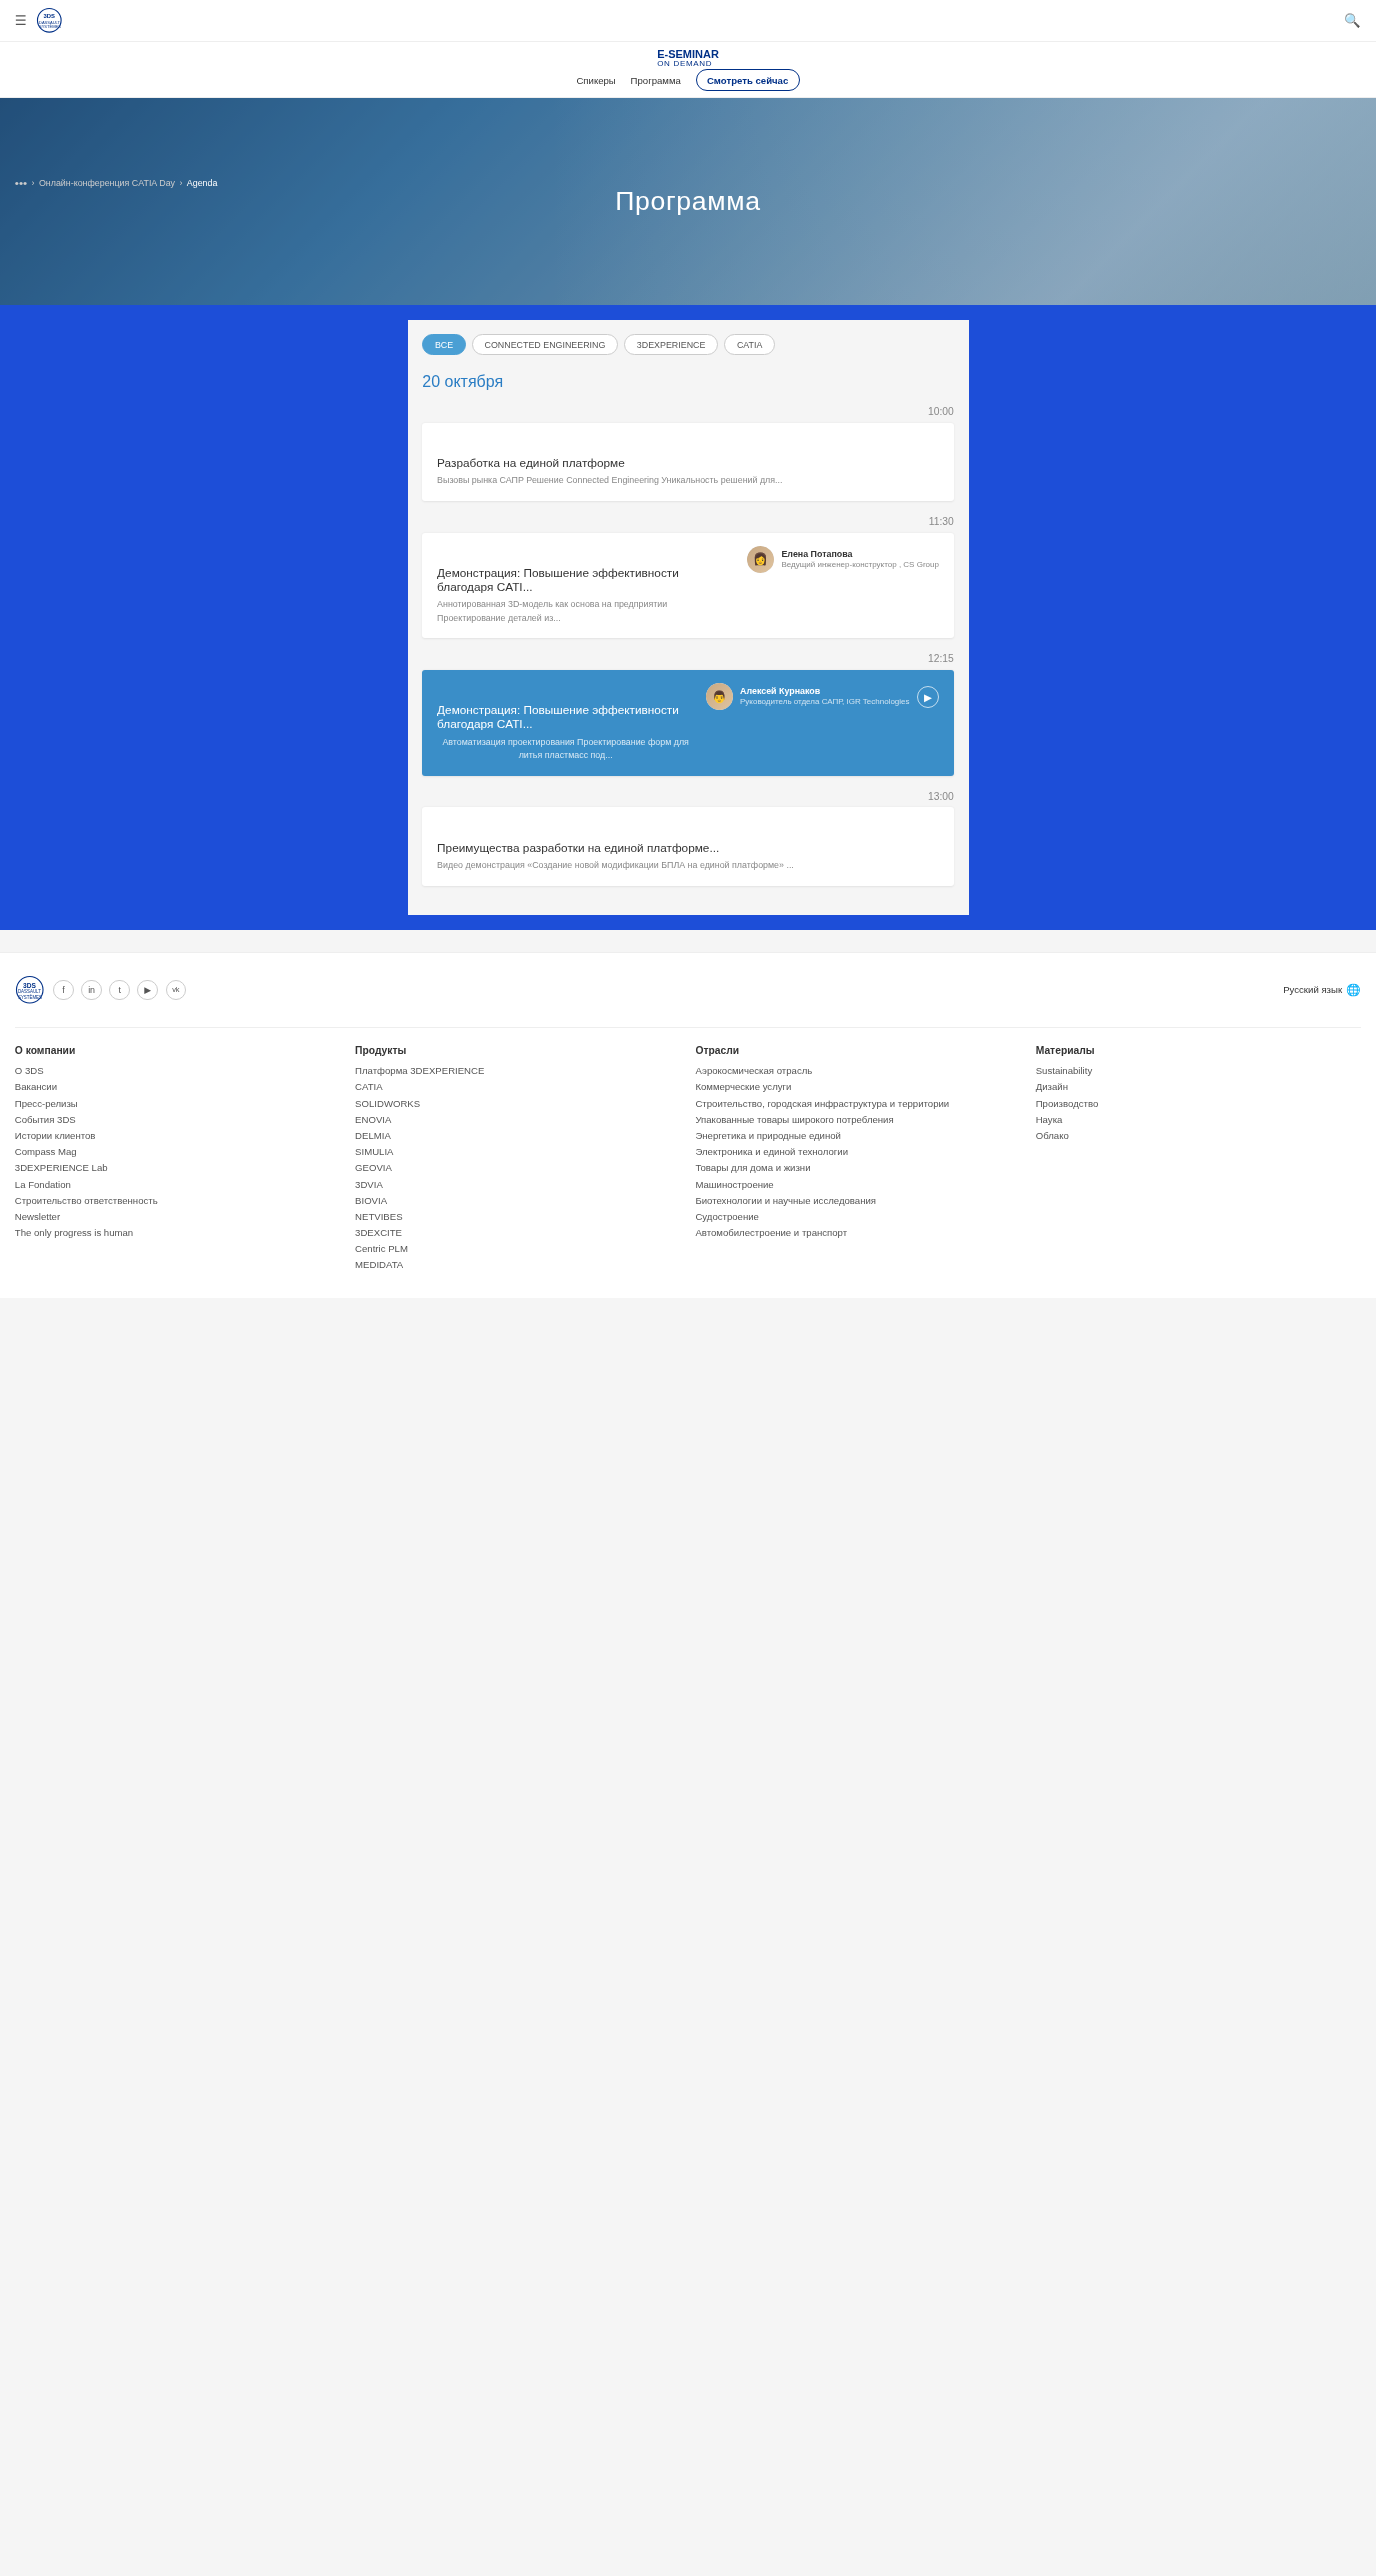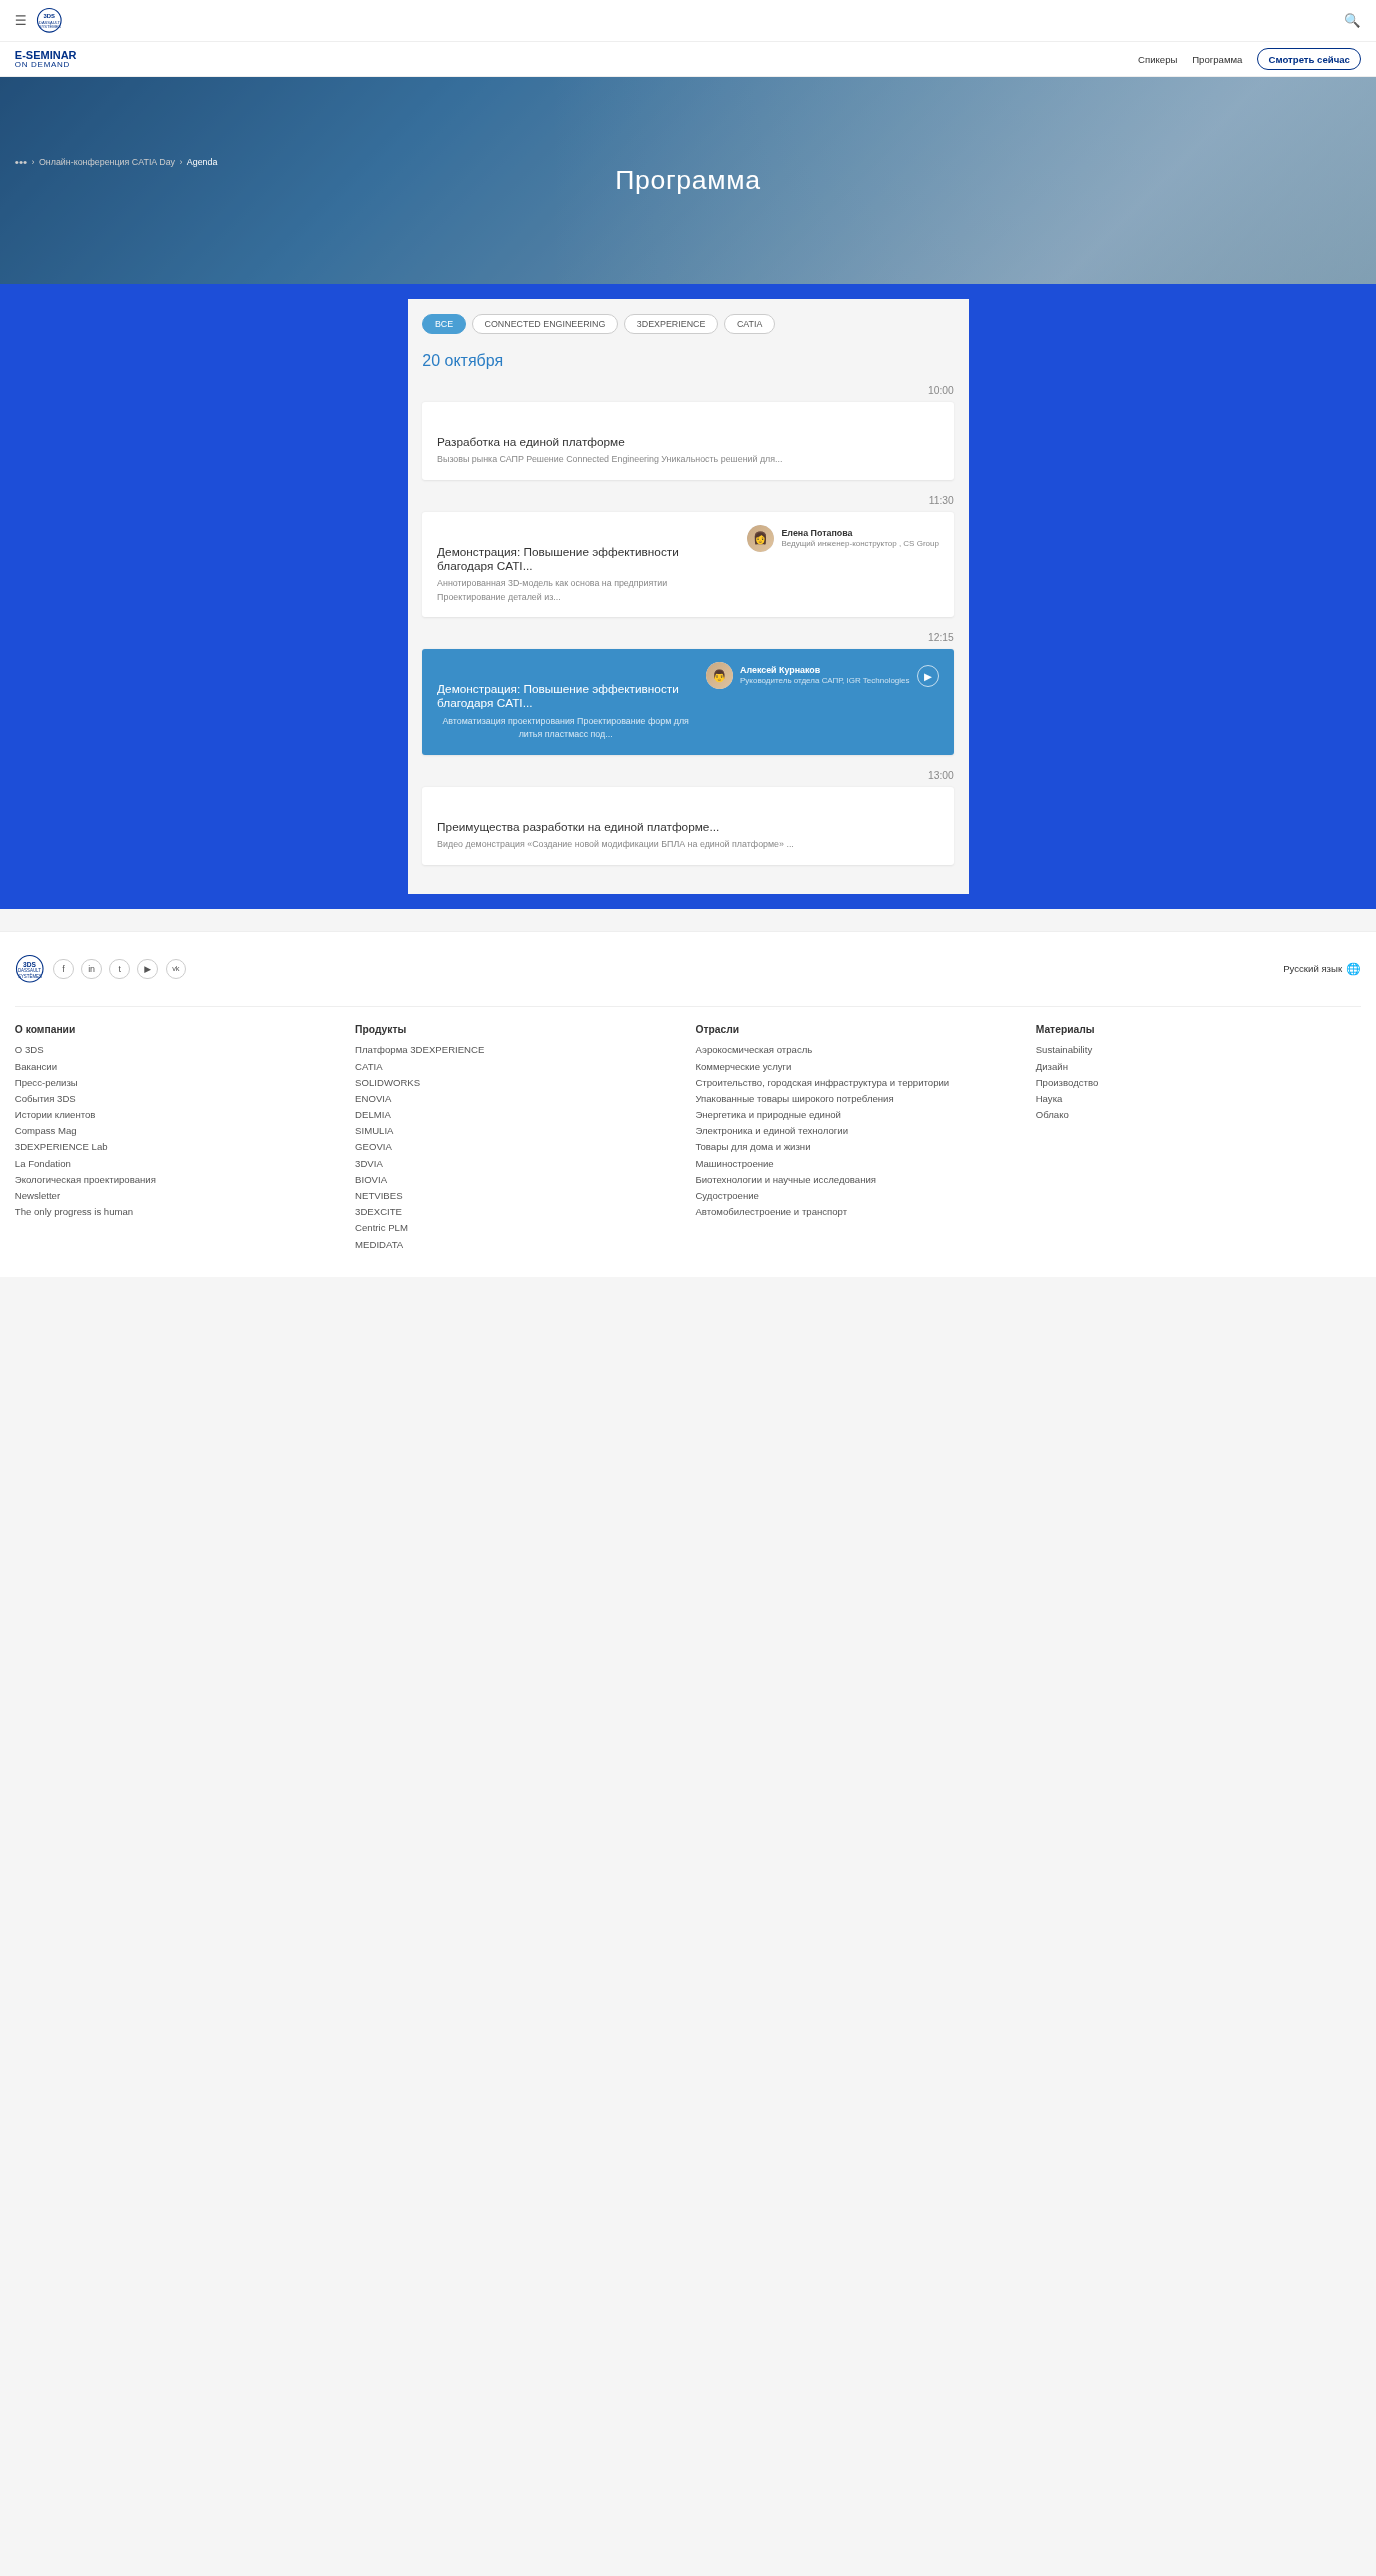--- a/index.html
+++ b/index.html
@@ -12,21 +12,21 @@
       position: relative; z-index: 10;
     }
     .top-nav-left { display: flex; align-items: center; gap: 8.9px; }
     .hamburger-icon { font-size: 13.3px; cursor: pointer; color: #555; }
     .top-nav-right { display: flex; align-items: center; }
     .search-icon { font-size: 13.3px; cursor: pointer; color: #555; }
 
     
     .header-bar {
       display: flex; align-items: center; justify-content: space-between;
-      background: #fff; padding: 5.9px 14.8px; border-bottom: 0.7px solid #eee;
+      background: #fff; padding: 5.9px 14.8px; border-bottom: 0.7px solid #eee; flex-direction: column;
     }
     .eseminar-logo { display: flex; flex-direction: column; line-height: 1.1; }
     .eseminar-logo .e-sem { font-size: 11px; font-weight: bold; color: #003087; }
     .eseminar-logo .on-demand { font-size: 8px; color: #003087; letter-spacing: 0.7px; }
     .header-nav { display: flex; align-items: center; gap: 14.8px; }
     .header-nav-link { font-size: 9.6px; color: #333; cursor: pointer; text-decoration: none; }
     .header-nav-btn {
       border: 1.5px solid #003087; color: #003087; background: transparent;
       padding: 4.4px 10.3px; border-radius: 14.8px; font-size: 9.6px; cursor: pointer;
       font-weight: bold;
@@ -294,21 +294,21 @@
     <div class="footer-col">
       <div class="footer-col-title">О компании</div>
       <a class="footer-col-link">О 3DS</a>
       <a class="footer-col-link">Вакансии</a>
       <a class="footer-col-link">Пресс-релизы</a>
       <a class="footer-col-link">События 3DS</a>
       <a class="footer-col-link">Истории клиентов</a>
       <a class="footer-col-link">Compass Mag</a>
       <a class="footer-col-link">3DEXPERIENCE Lab</a>
       <a class="footer-col-link">La Fondation</a>
-      <a class="footer-col-link">Экологическая проектирования</a>
+      <a class="footer-col-link">Строительство ответственность</a>
       <a class="footer-col-link">Newsletter</a>
       <a class="footer-col-link">The only progress is human</a>
     </div>
 
     <div class="footer-col">
       <div class="footer-col-title">Продукты</div>
       <a class="footer-col-link">Платформа 3DEXPERIENCE</a>
       <a class="footer-col-link">CATIA</a>
       <a class="footer-col-link">SOLIDWORKS</a>
       <a class="footer-col-link">ENOVIA</a>

